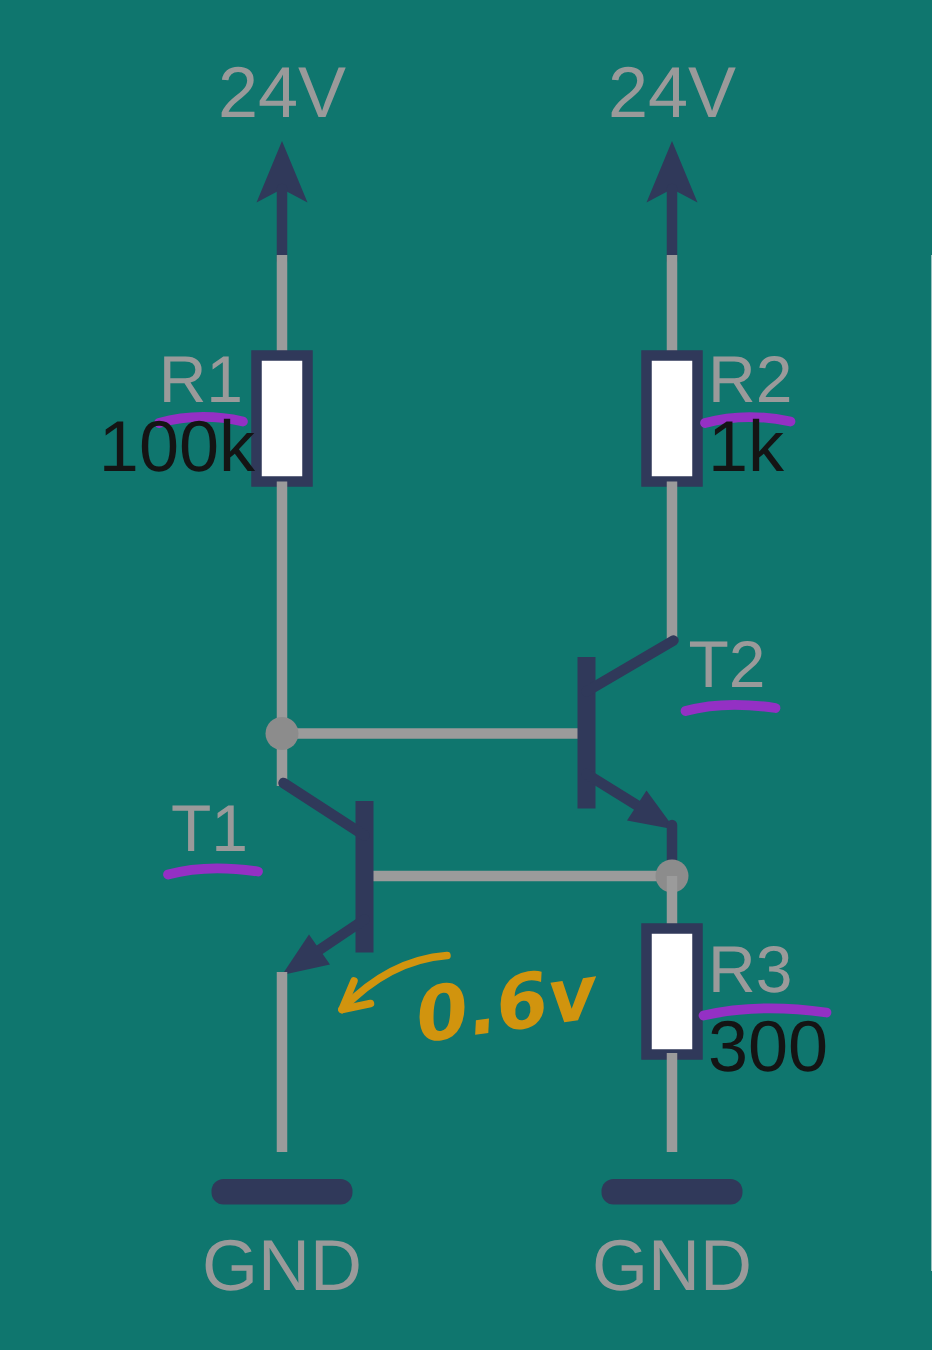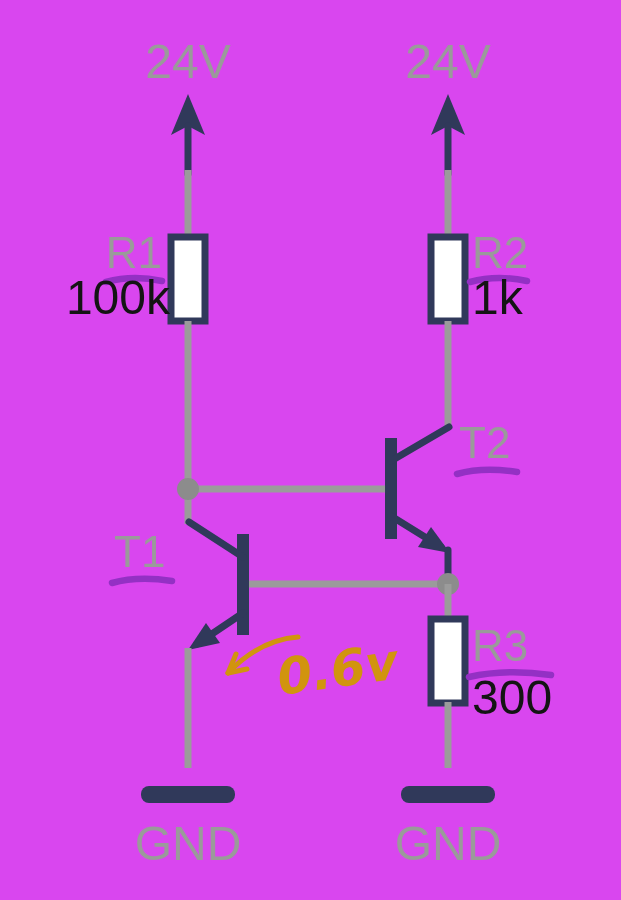--- a/index.html
+++ b/index.html
@@ -4,21 +4,21 @@
 <style>
   html, body {
     margin: 0;
     padding: 0;
     background: #ffffff;
   }
   .canvas {
     position: relative;
     width: 621px;
     height: 900px;
-    background: #d946ef;
+    background: #0f766e;
     overflow: hidden;
     font-family: "Liberation Sans", sans-serif;
   }
   svg text {
     font-family: "Liberation Sans", sans-serif;
   }
   .txt-supply { font-size: 48px; fill: #9a9a9a; }
   .txt-ref    { font-size: 44px; fill: #9a9a9a; }
   .txt-val    { font-size: 48px; fill: #141414; }
   .txt-gnd    { font-size: 48px; fill: #9a9a9a; }

